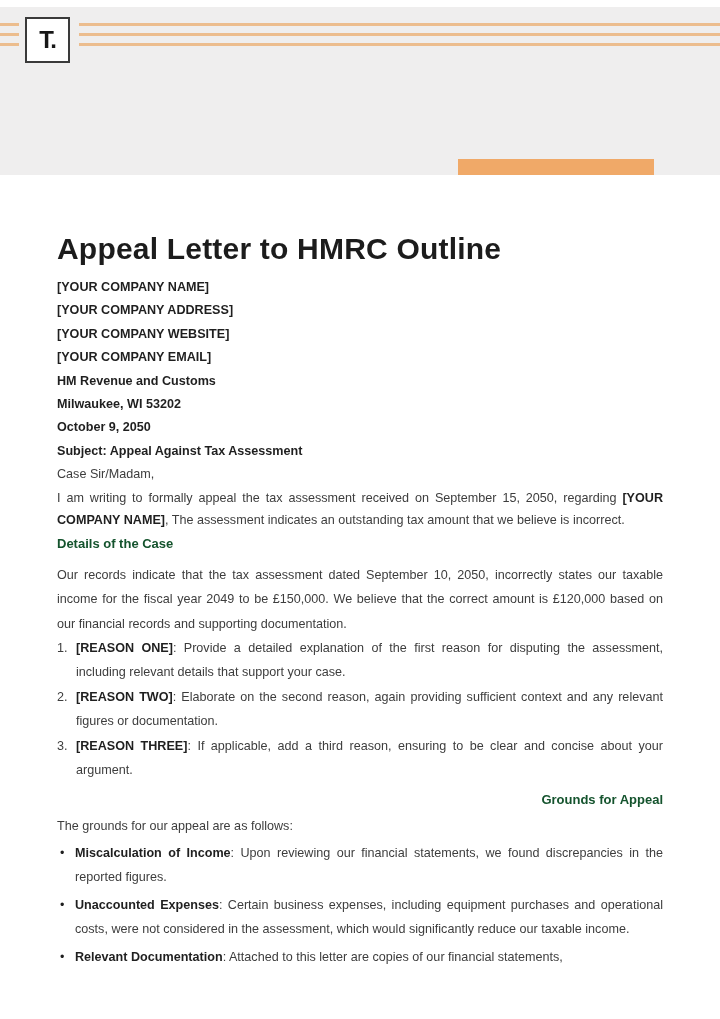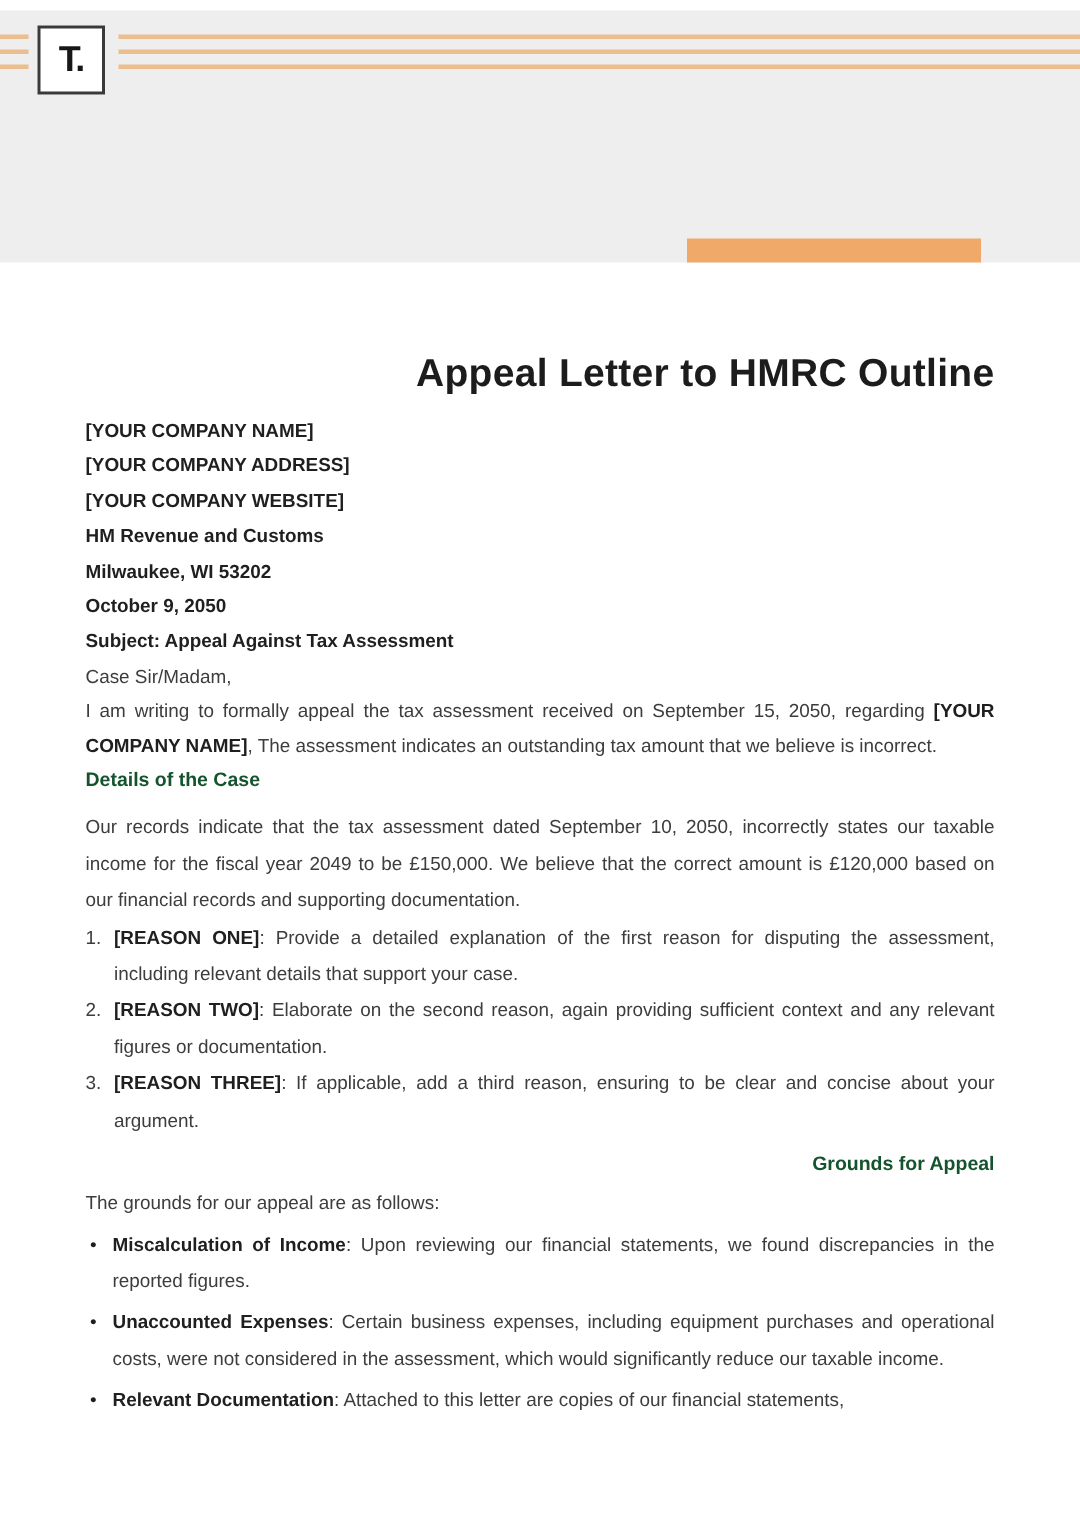--- a/index.html
+++ b/index.html
@@ -78,22 +78,22 @@
     top: 175px;
     left: 0;
     width: 720px;
     padding: 0 57px;
     box-sizing: border-box;
     color: #3d3d3d;
     font-size: 12.6px;
   }
   .title {
     margin: 60px 0 14px 0;
-    text-align: right;
-    font-size: 26px;
+    text-align: left;
+    font-size: 30px;
     line-height: 27px;
     font-weight: bold;
     color: #1c1c1c;
     letter-spacing: 0.2px;
   }
   .recipient-line {
     font-weight: bold;
     color: #1f1f1f;
     line-height: 23.4px;
   }
@@ -148,20 +148,21 @@
   </div>
 
   <div class="page-body">
 
     <h1 class="title">Appeal Letter to HMRC Outline</h1>
 
     <div class="recipient">
       <div class="recipient-line">[YOUR COMPANY NAME]</div>
       <div class="recipient-line">[YOUR COMPANY ADDRESS]</div>
       <div class="recipient-line">[YOUR COMPANY WEBSITE]</div>
+      <div class="recipient-line">[YOUR COMPANY EMAIL]</div>
       <div class="recipient-line">HM Revenue and Customs</div>
       <div class="recipient-line">Milwaukee, WI 53202</div>
       <div class="recipient-line">October 9, 2050</div>
       <div class="recipient-line">Subject: Appeal Against Tax Assessment</div>
     </div>
 
     <div class="salutation">Case Sir/Madam,</div>
 
     <p class="opening"><span>I am writing to formally appeal the tax assessment received on September 15, 2050, regarding </span><span class="b">[YOUR COMPANY NAME]</span><span>, The assessment indicates an outstanding tax amount that we believe is incorrect.</span></p>
 

